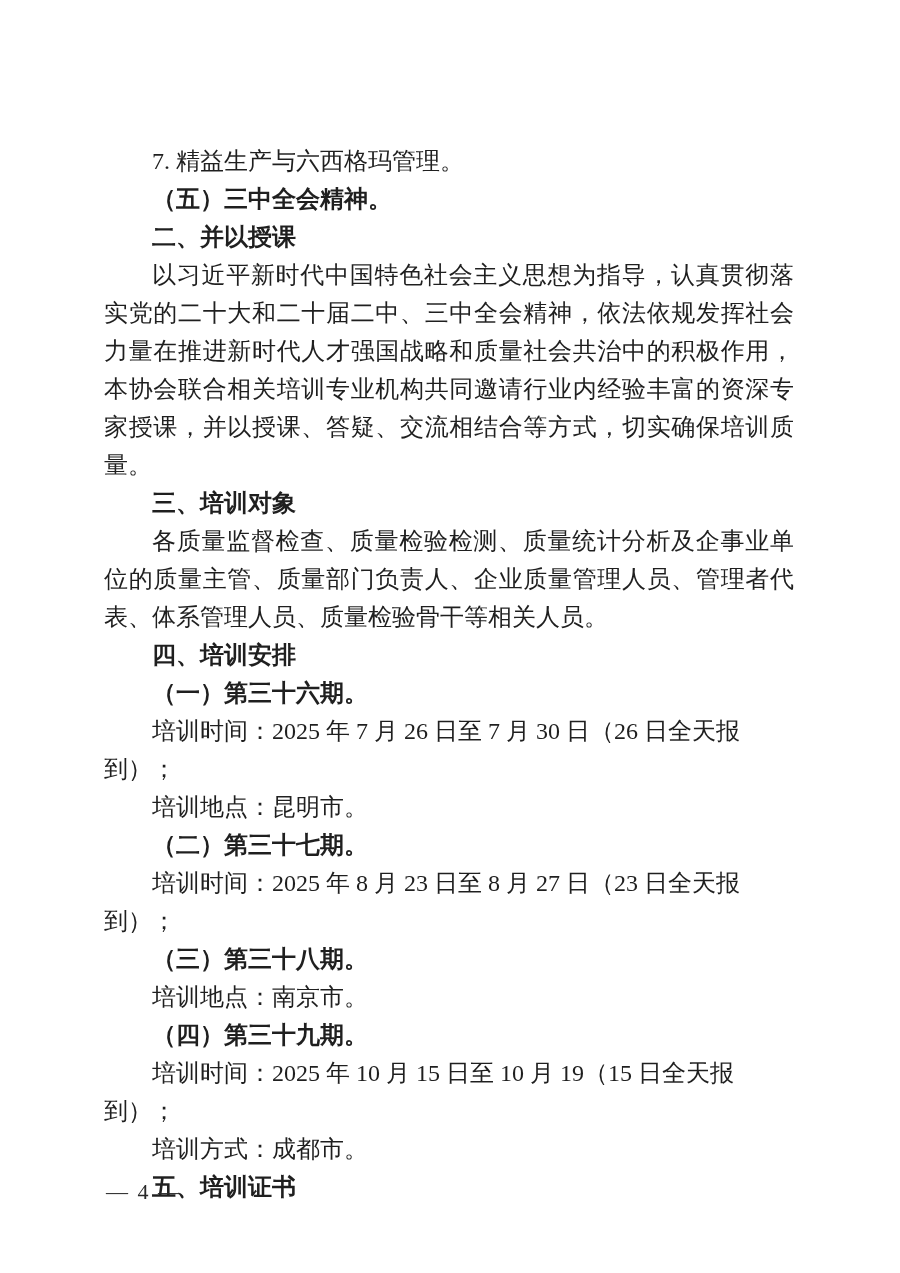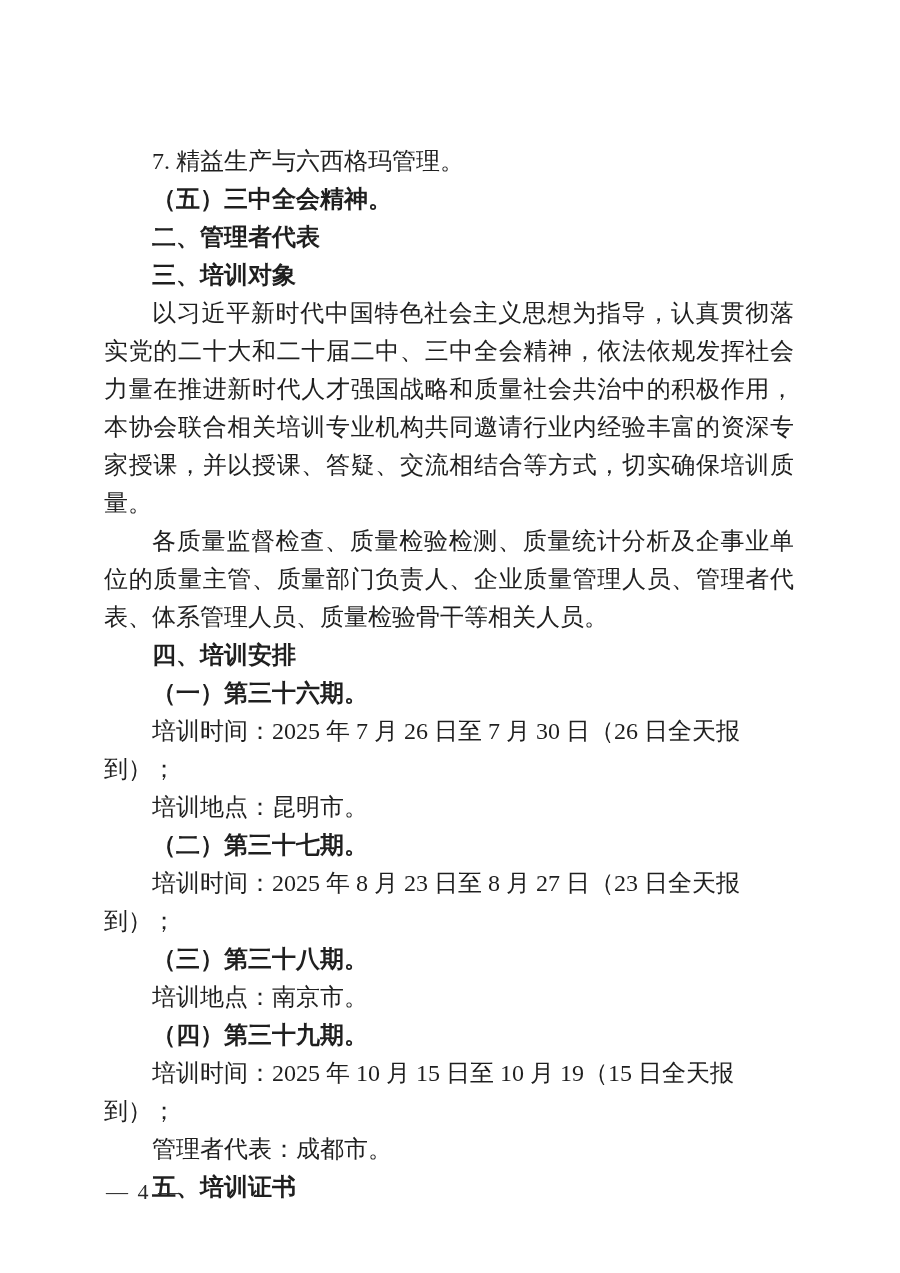--- a/index.html
+++ b/index.html
@@ -56,31 +56,31 @@
     letter-spacing: 2px;
   }
 </style>
 </head>
 <body>
 
 <div class="page">
   <div class="content">
       <p class="line body indent">7. 精益生产与六西格玛管理。</p>
       <p class="line heading-kai indent">（五）三中全会精神。</p>
-      <p class="line heading-hei indent">二、管理者代表</p>
+      <p class="line heading-hei indent">二、并以授课</p>
+      <p class="line body indent justify">以习近平新时代中国特色社会主义思想为指导，认真贯彻落实党的二十大和二十届二中、三中全会精神，依法依规发挥社会力量在推进新时代人才强国战略和质量社会共治中的积极作用，本协会联合相关培训专业机构共同邀请行业内经验丰富的资深专家授课，并以授课、答疑、交流相结合等方式，切实确保培训质量。</p>
       <p class="line heading-hei indent">三、培训对象</p>
-      <p class="line body indent justify">以习近平新时代中国特色社会主义思想为指导，认真贯彻落实党的二十大和二十届二中、三中全会精神，依法依规发挥社会力量在推进新时代人才强国战略和质量社会共治中的积极作用，本协会联合相关培训专业机构共同邀请行业内经验丰富的资深专家授课，并以授课、答疑、交流相结合等方式，切实确保培训质量。</p>
       <p class="line body indent justify">各质量监督检查、质量检验检测、质量统计分析及企事业单位的质量主管、质量部门负责人、企业质量管理人员、管理者代表、体系管理人员、质量检验骨干等相关人员。</p>
       <p class="line heading-hei indent">四、培训安排</p>
       <p class="line heading-kai indent">（一）第三十六期。</p>
       <p class="line body indent">培训时间：2025 年 7 月 26 日至 7 月 30 日（26 日全天报到）；</p>
       <p class="line body indent">培训地点：昆明市。</p>
       <p class="line heading-kai indent">（二）第三十七期。</p>
       <p class="line body indent">培训时间：2025 年 8 月 23 日至 8 月 27 日（23 日全天报到）；</p>
       <p class="line heading-kai indent">（三）第三十八期。</p>
       <p class="line body indent">培训地点：南京市。</p>
       <p class="line heading-kai indent">（四）第三十九期。</p>
       <p class="line body indent">培训时间：2025 年 10 月 15 日至 10 月 19（15 日全天报到）；</p>
-      <p class="line body indent">管理者代表：成都市。</p>
+      <p class="line body indent">培训方式：成都市。</p>
       <p class="line heading-hei indent">五、培训证书</p>
     </div>
   <div class="page-number">— 4 —</div>
 </div>
 
 </body></html>

